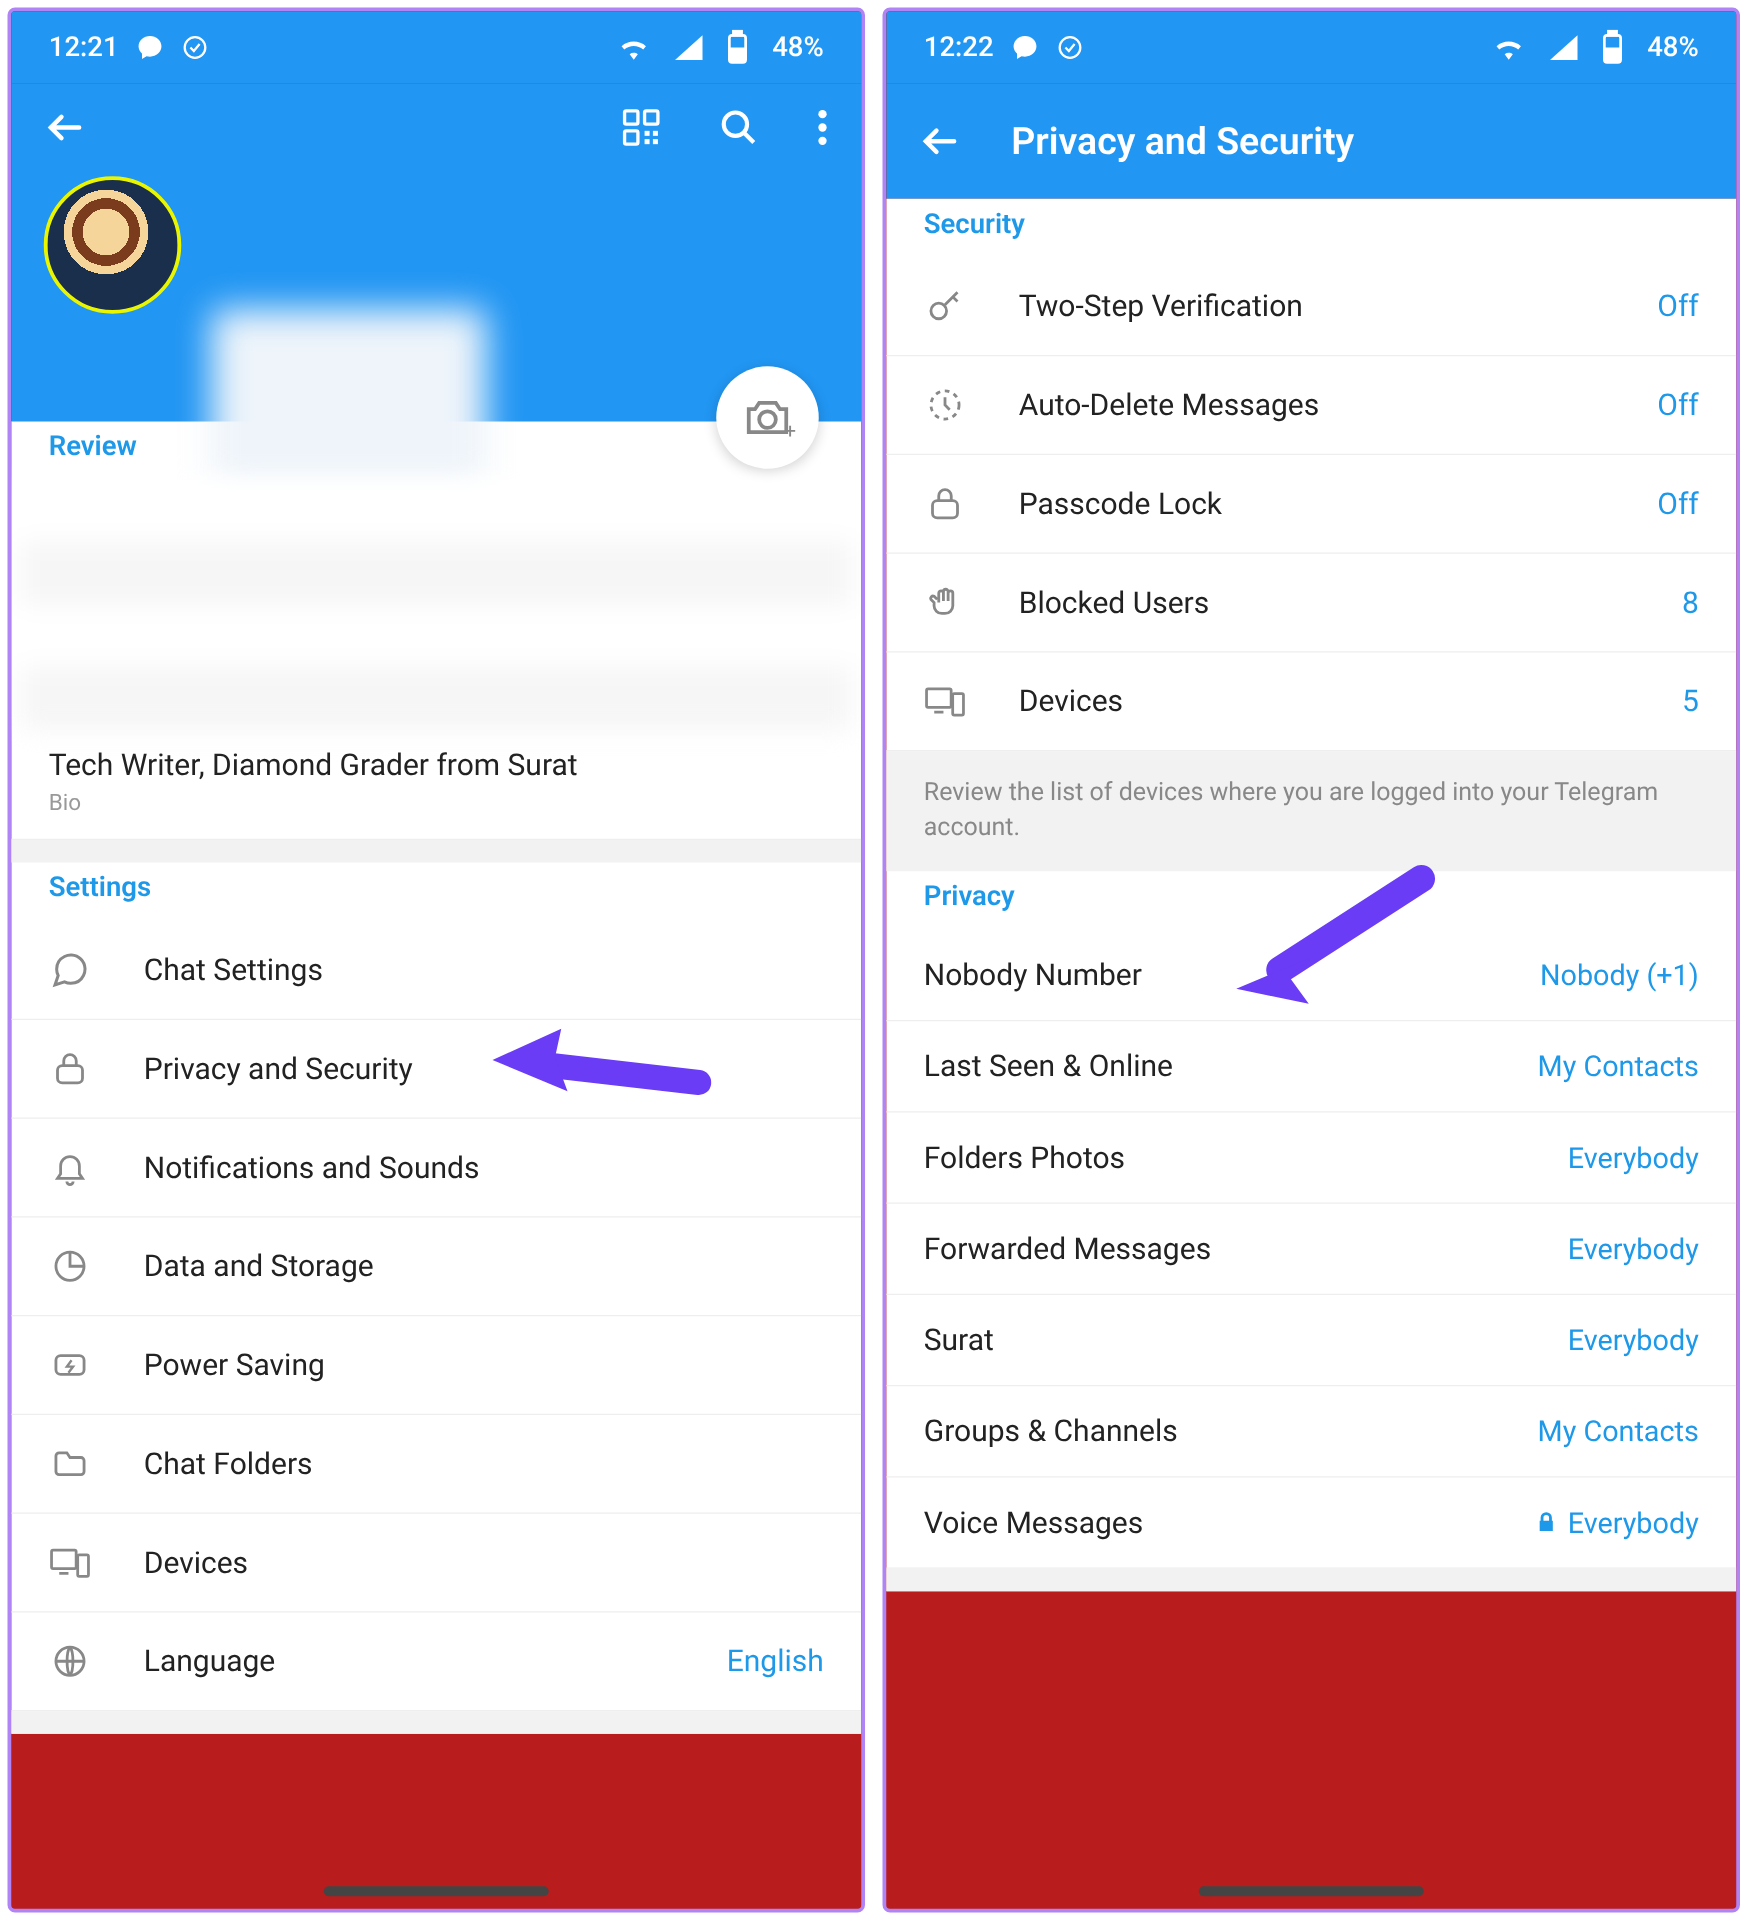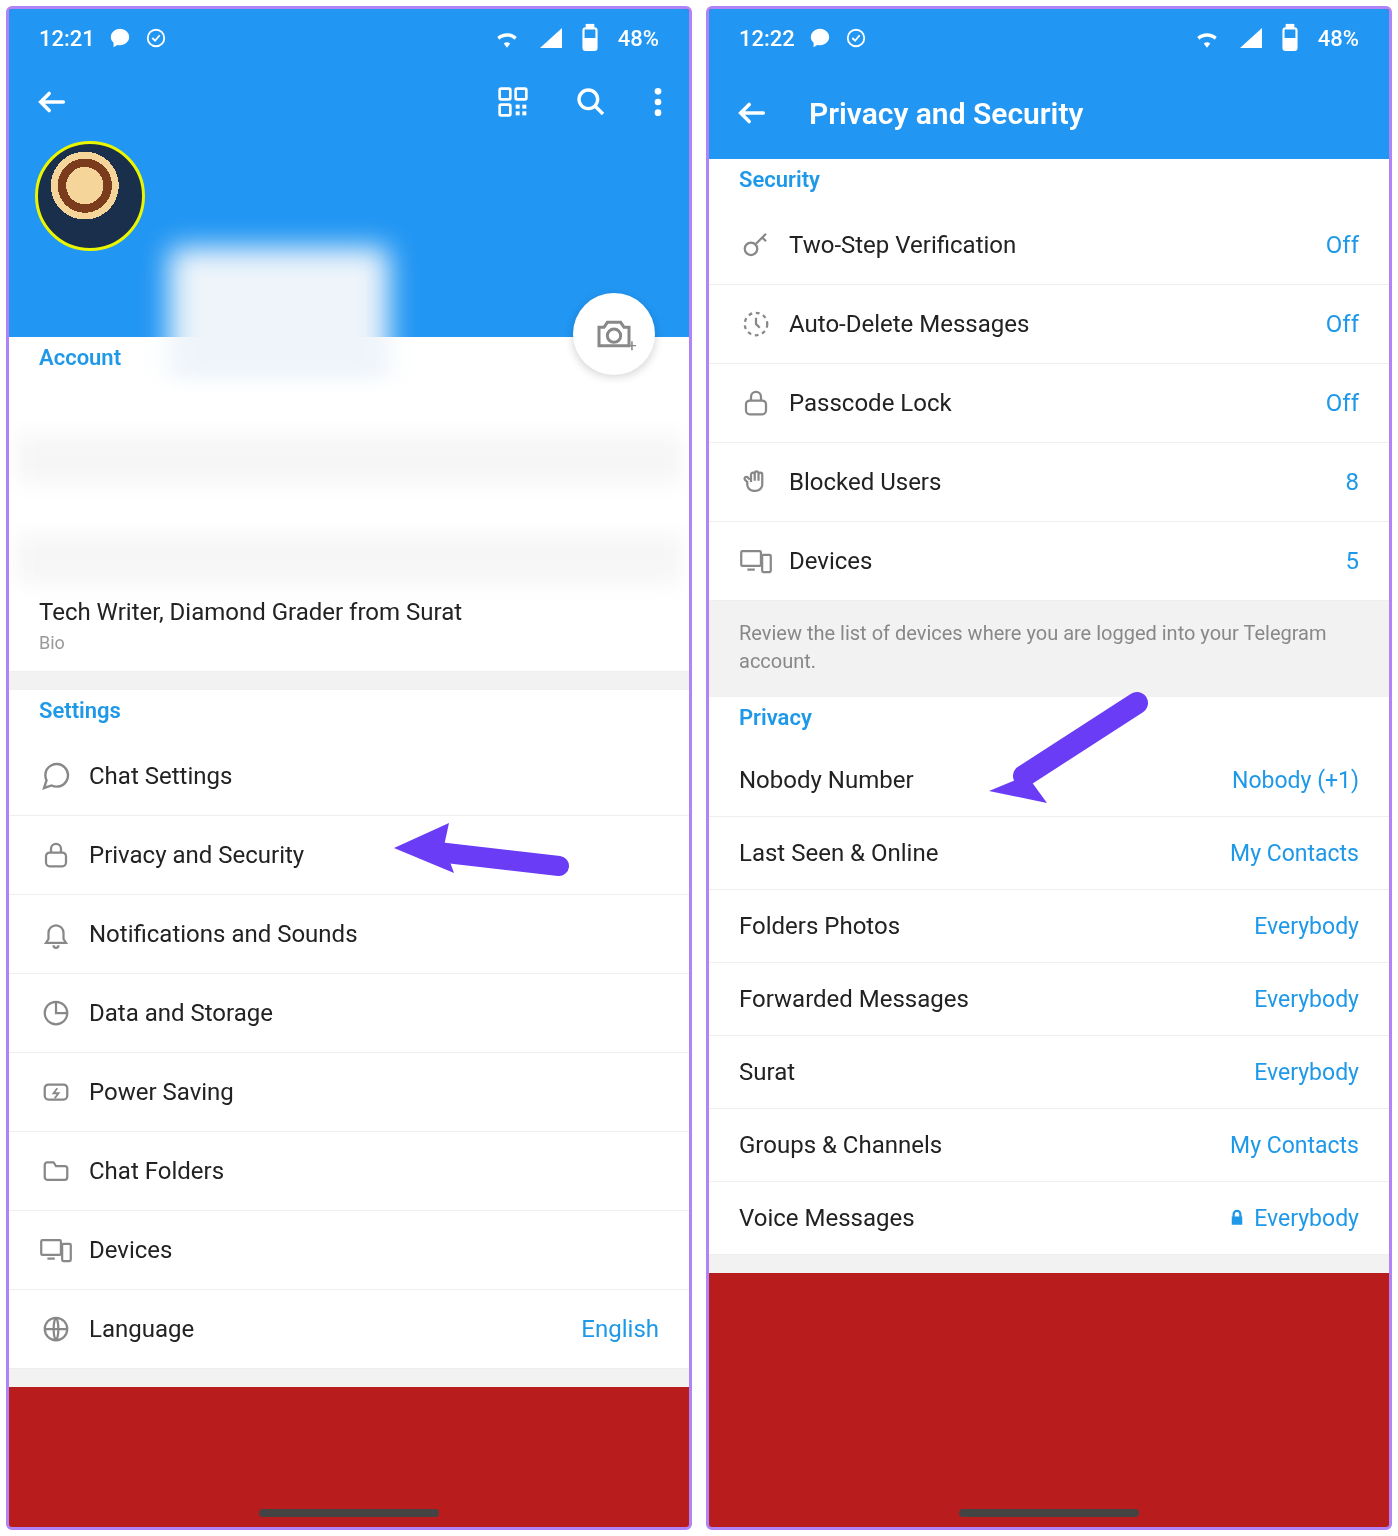--- a/index.html
+++ b/index.html
@@ -120,21 +120,21 @@
   }
 
   
   .list-item {
     display: flex;
     align-items: center;
     padding: 22px 30px;
     border-bottom: 1px solid #eee;
     font-size: 24px;
     color: #222;
-    gap: 16px;
+    gap: 42px;
     position: relative;
   }
   .list-item:last-child { border-bottom: none; }
   .list-item .item-icon {
     width: 34px;
     height: 34px;
     flex-shrink: 0;
     display: flex;
     align-items: center;
     justify-content: center;
@@ -248,21 +248,21 @@
     <div class="camera-fab">
       <svg width="40" height="40" viewBox="0 0 24 24" fill="none" stroke="#888" stroke-width="1.8">
           <path d="M3 8h3l2-3h8l2 3h3v11H3z"></path>
           <circle cx="12" cy="13" r="4"></circle>
           <text x="20" y="22" font-size="10" fill="#888" stroke="none">+</text>
         </svg>
     </div>
   </div>
 
   <div class="content">
-    <div class="section-label">Account</div>
+    <div class="section-label">Review</div>
     <div class="blur-account"></div>
     <div class="bio-block">
       <div class="bio-text">Tech Writer, Diamond Grader from Surat</div>
       <div class="bio-sub">Bio</div>
     </div>
     <div class="gray-gap"></div>
     <div class="section-label">Settings</div>
 
     <div class="list-item">
       <span class="item-icon">

